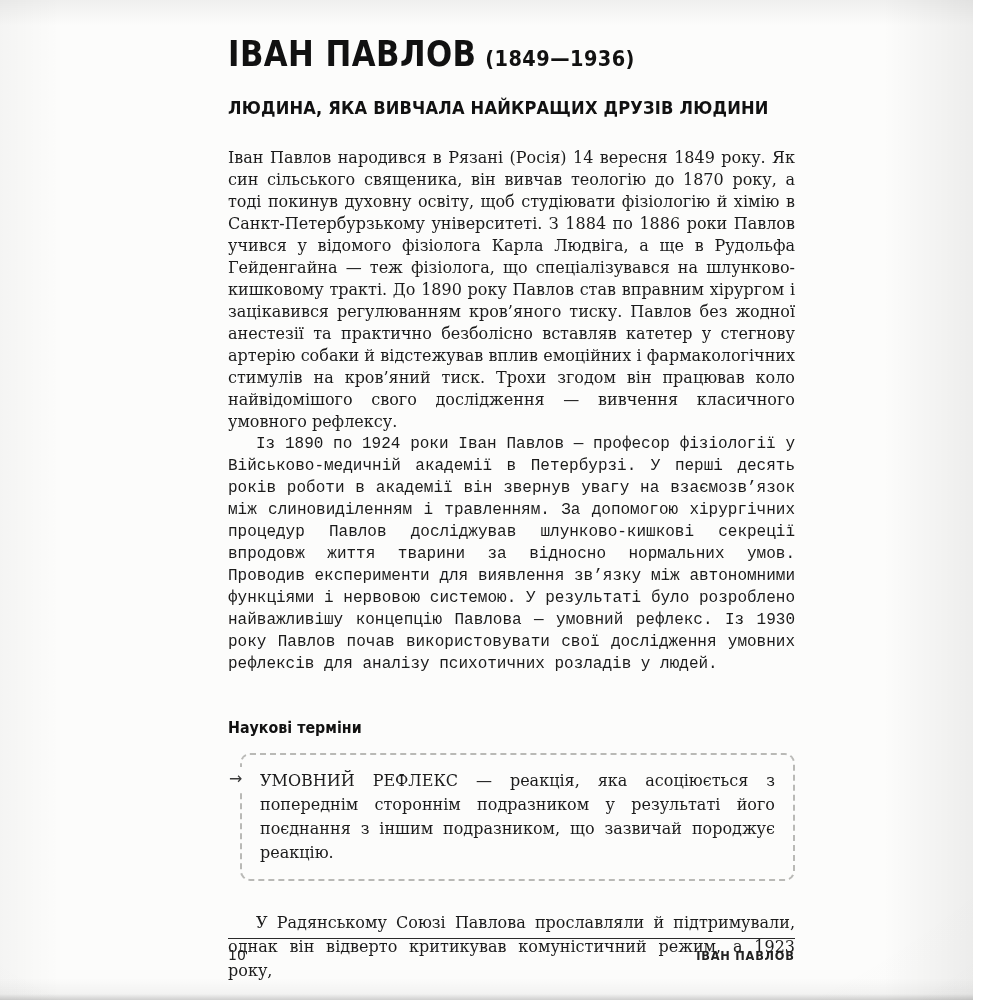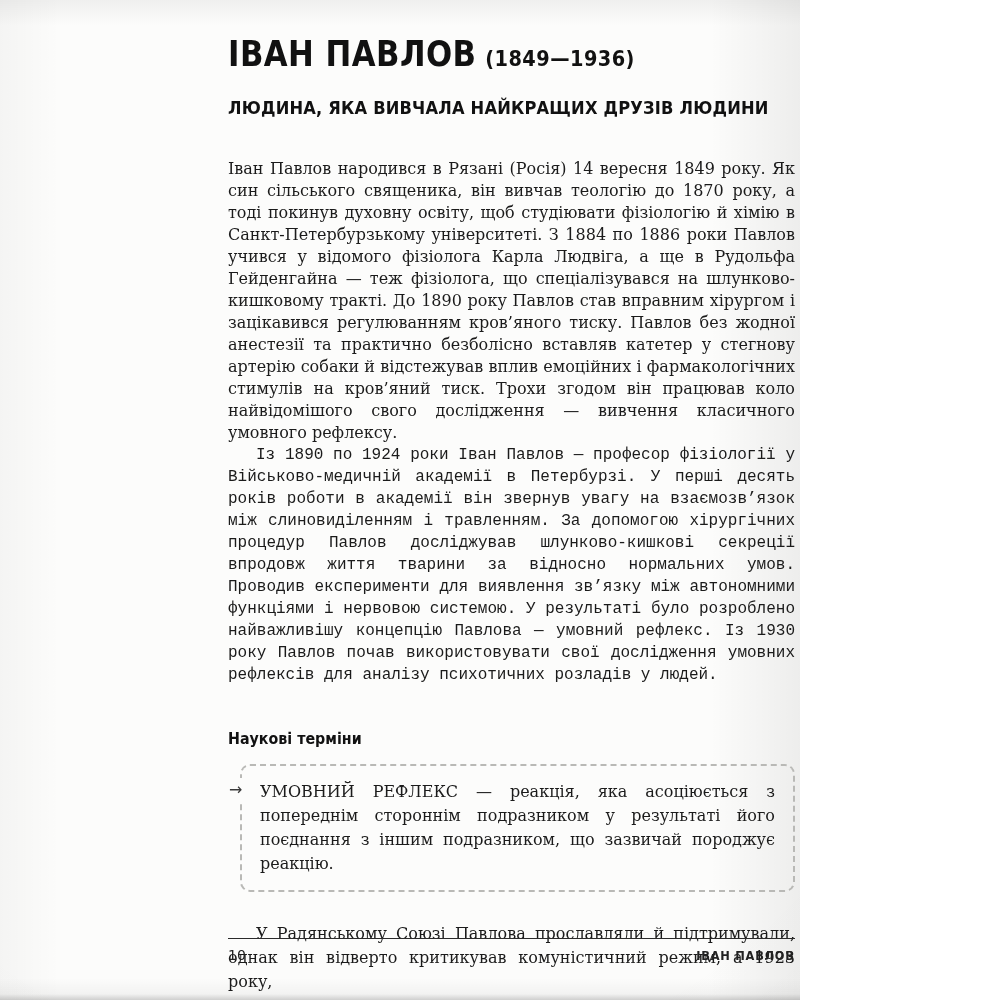--- a/index.html
+++ b/index.html
@@ -5,21 +5,21 @@
   html, body {
     margin: 0;
     padding: 0;
     width: 1000px;
     height: 1000px;
     background: #ffffff;
     overflow: hidden;
   }
   .page {
     position: relative;
-    width: 800px;
+    width: 973px;
     height: 1000px;
     background:
       linear-gradient(to top, rgba(0,0,0,0.18), rgba(0,0,0,0.04) 6px, rgba(0,0,0,0) 22px),
       linear-gradient(to bottom, rgba(0,0,0,0.05), rgba(0,0,0,0) 26px),
       linear-gradient(to left, rgba(0,0,0,0.06), rgba(0,0,0,0) 90px),
       linear-gradient(to right, rgba(0,0,0,0.03), rgba(0,0,0,0) 60px),
       radial-gradient(140% 120% at 45% 40%, rgba(255,255,255,0) 55%, rgba(0,0,0,0.045) 100%),
       #fcfcfb;
     color: #1b1b1b;
   }
@@ -54,21 +54,21 @@
     transform-origin: left top;
     font-family: "DejaVu Sans", "Liberation Sans", sans-serif;
     font-weight: 700;
     font-size: 17.5px;
     letter-spacing: 0.2px;
     color: #111111;
     white-space: nowrap;
   }
   
   .bodytext {
-    margin-top: 40px;
+    margin-top: 29px;
     font-family: "DejaVu Serif", "Liberation Serif", serif;
     font-size: 16px;
     line-height: 22px;
     text-align: justify;
     color: #1b1b1b;
   }
   .bodytext p {
     margin: 0;
   }
   .bodytext p.indent {

